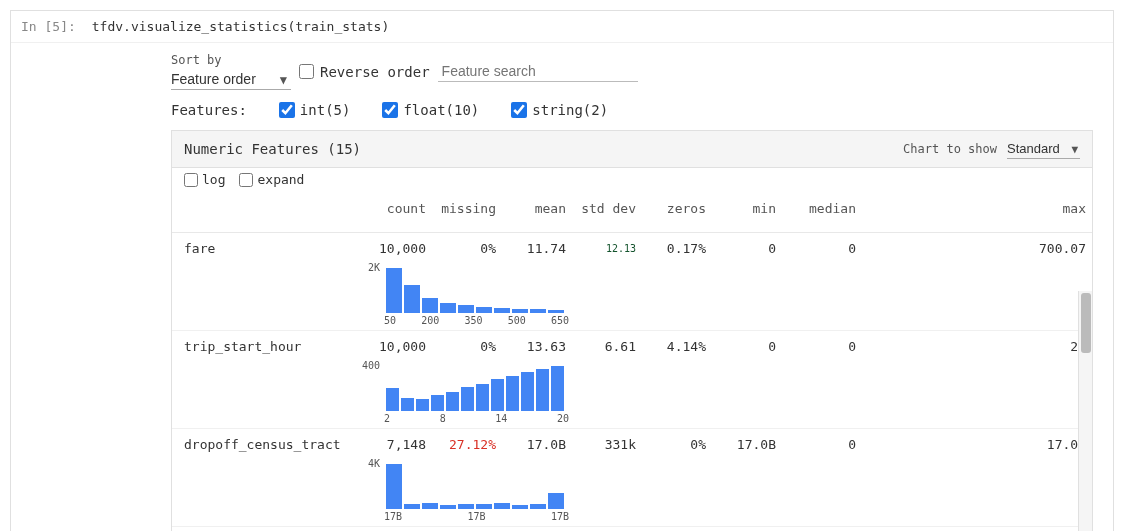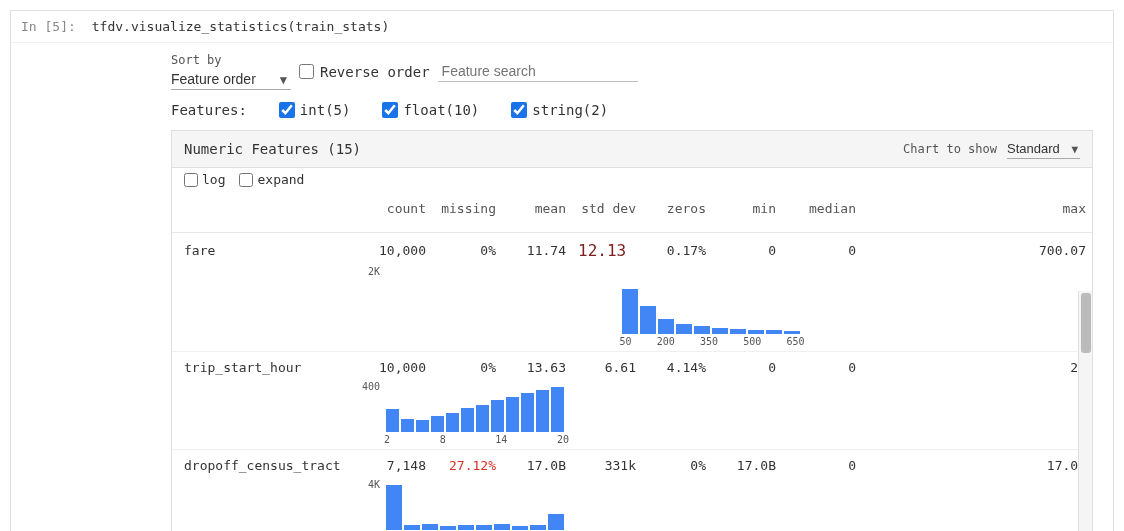--- a/index.html
+++ b/index.html
@@ -341,30 +341,30 @@
       </div>
 
       <div id="feature-rows-container" style="position:relative;">
 
       <div style="border-bottom: 1px solid rgb(240, 240, 240); padding: 6px 0px 4px;">
     <div style="display:grid;grid-template-columns:180px 80px 70px 70px 70px 70px 70px 80px auto;align-items:center;">
       <div style="padding-left:12px;font-size:13px;color:#333;">fare</div>
       <div style="text-align:right;padding:2px 6px;font-size:13px;color:#333;">10,000</div>
       <div style="text-align:right;padding:2px 6px;font-size:13px;color:#333;">0%</div>
       <div style="text-align:right;padding:2px 6px;font-size:13px;color:#333;">11.74</div>
-      <div style="text-align:left;padding:2px 6px;font-size:16px;color:#7f1d1d;">12.13</div>
+      <div style="text-align:right;padding:2px 6px;font-size:10px;color:#14532d;">12.13</div>
       <div style="text-align:right;padding:2px 6px;font-size:13px;color:#333;">0.17%</div>
       <div style="text-align:right;padding:2px 6px;font-size:13px;color:#333;">0</div>
       <div style="text-align:right;padding:2px 6px;font-size:13px;color:#333;">0</div>
       <div style="text-align:right;padding:2px 6px;font-size:13px;color:#333;">700.07</div>
     </div>
     <div style="display:grid;grid-template-columns:180px auto;align-items:start;margin-top:2px;">
       <div></div>
       <div style="padding-right:20px;">
-        <div style="display:flex;align-items:center;gap:4px;flex-direction:column;">
+        <div style="display:flex;align-items:flex-start;gap:4px;">
           <div style="font-size:10px;color:#555;text-align:right;min-width:28px;align-self:flex-start;padding-top:2px;">2K</div>
           <div>
             <svg class="bar-chart" width="185" height="55">
                       <rect x="2" y="8" width="16" height="45" fill="#4285f4"></rect>
                       <rect x="20" y="25" width="16" height="28" fill="#4285f4"></rect>
                       <rect x="38" y="38" width="16" height="15" fill="#4285f4"></rect>
                       <rect x="56" y="43" width="16" height="10" fill="#4285f4"></rect>
                       <rect x="74" y="45" width="16" height="8" fill="#4285f4"></rect>
                       <rect x="92" y="47" width="16" height="6" fill="#4285f4"></rect>
                       <rect x="110" y="48" width="16" height="5" fill="#4285f4"></rect>

